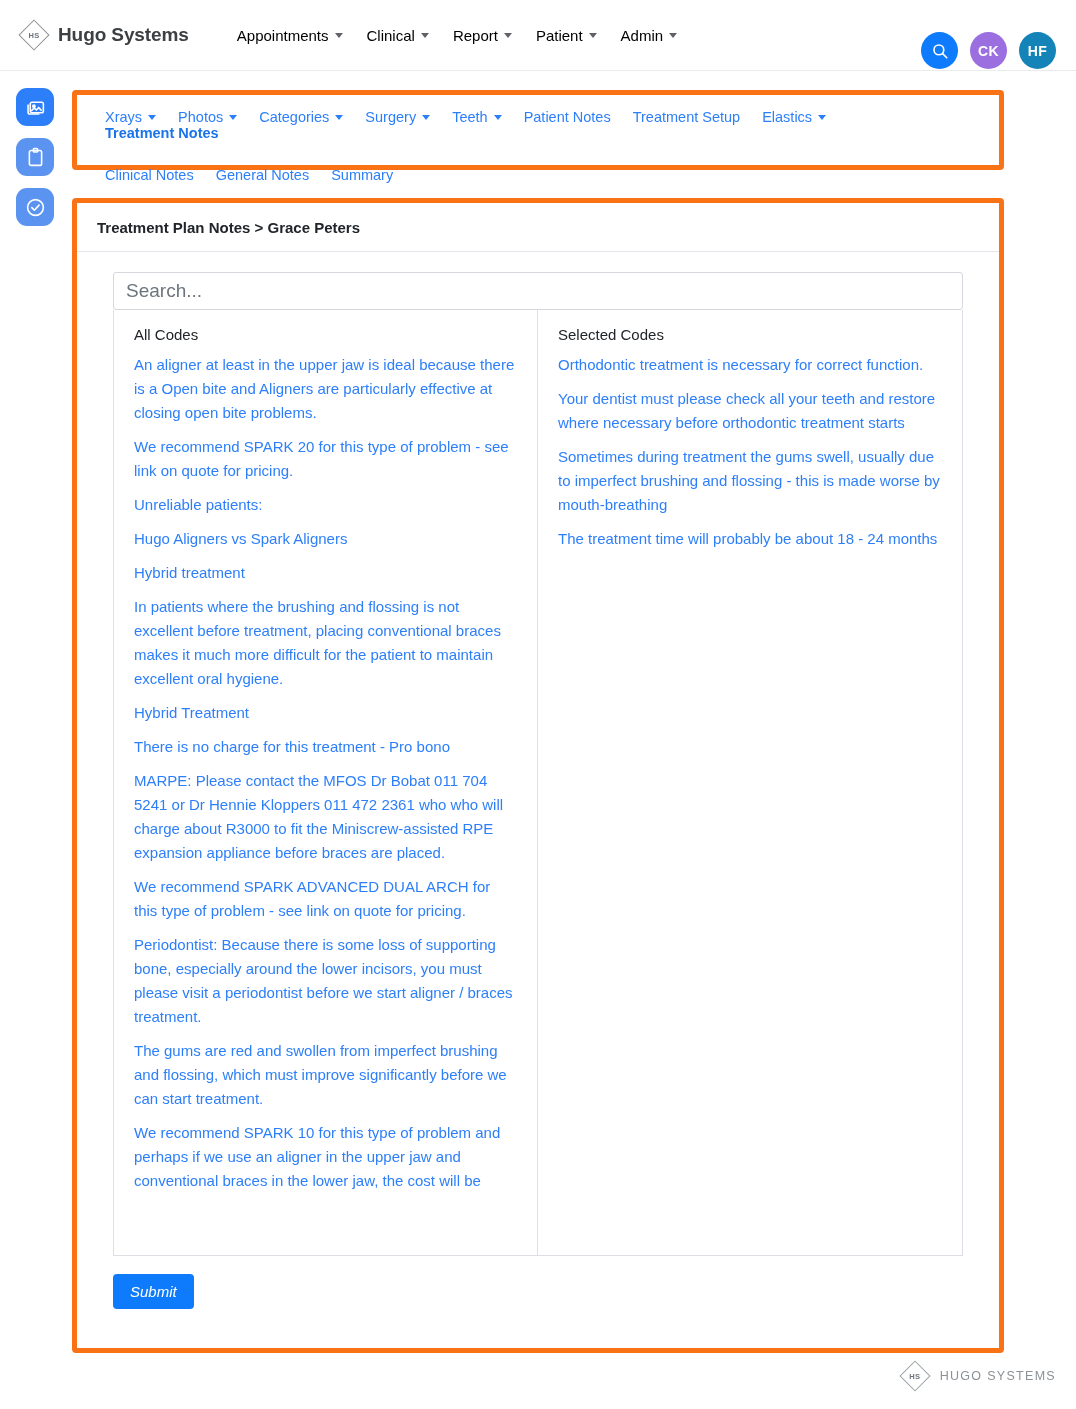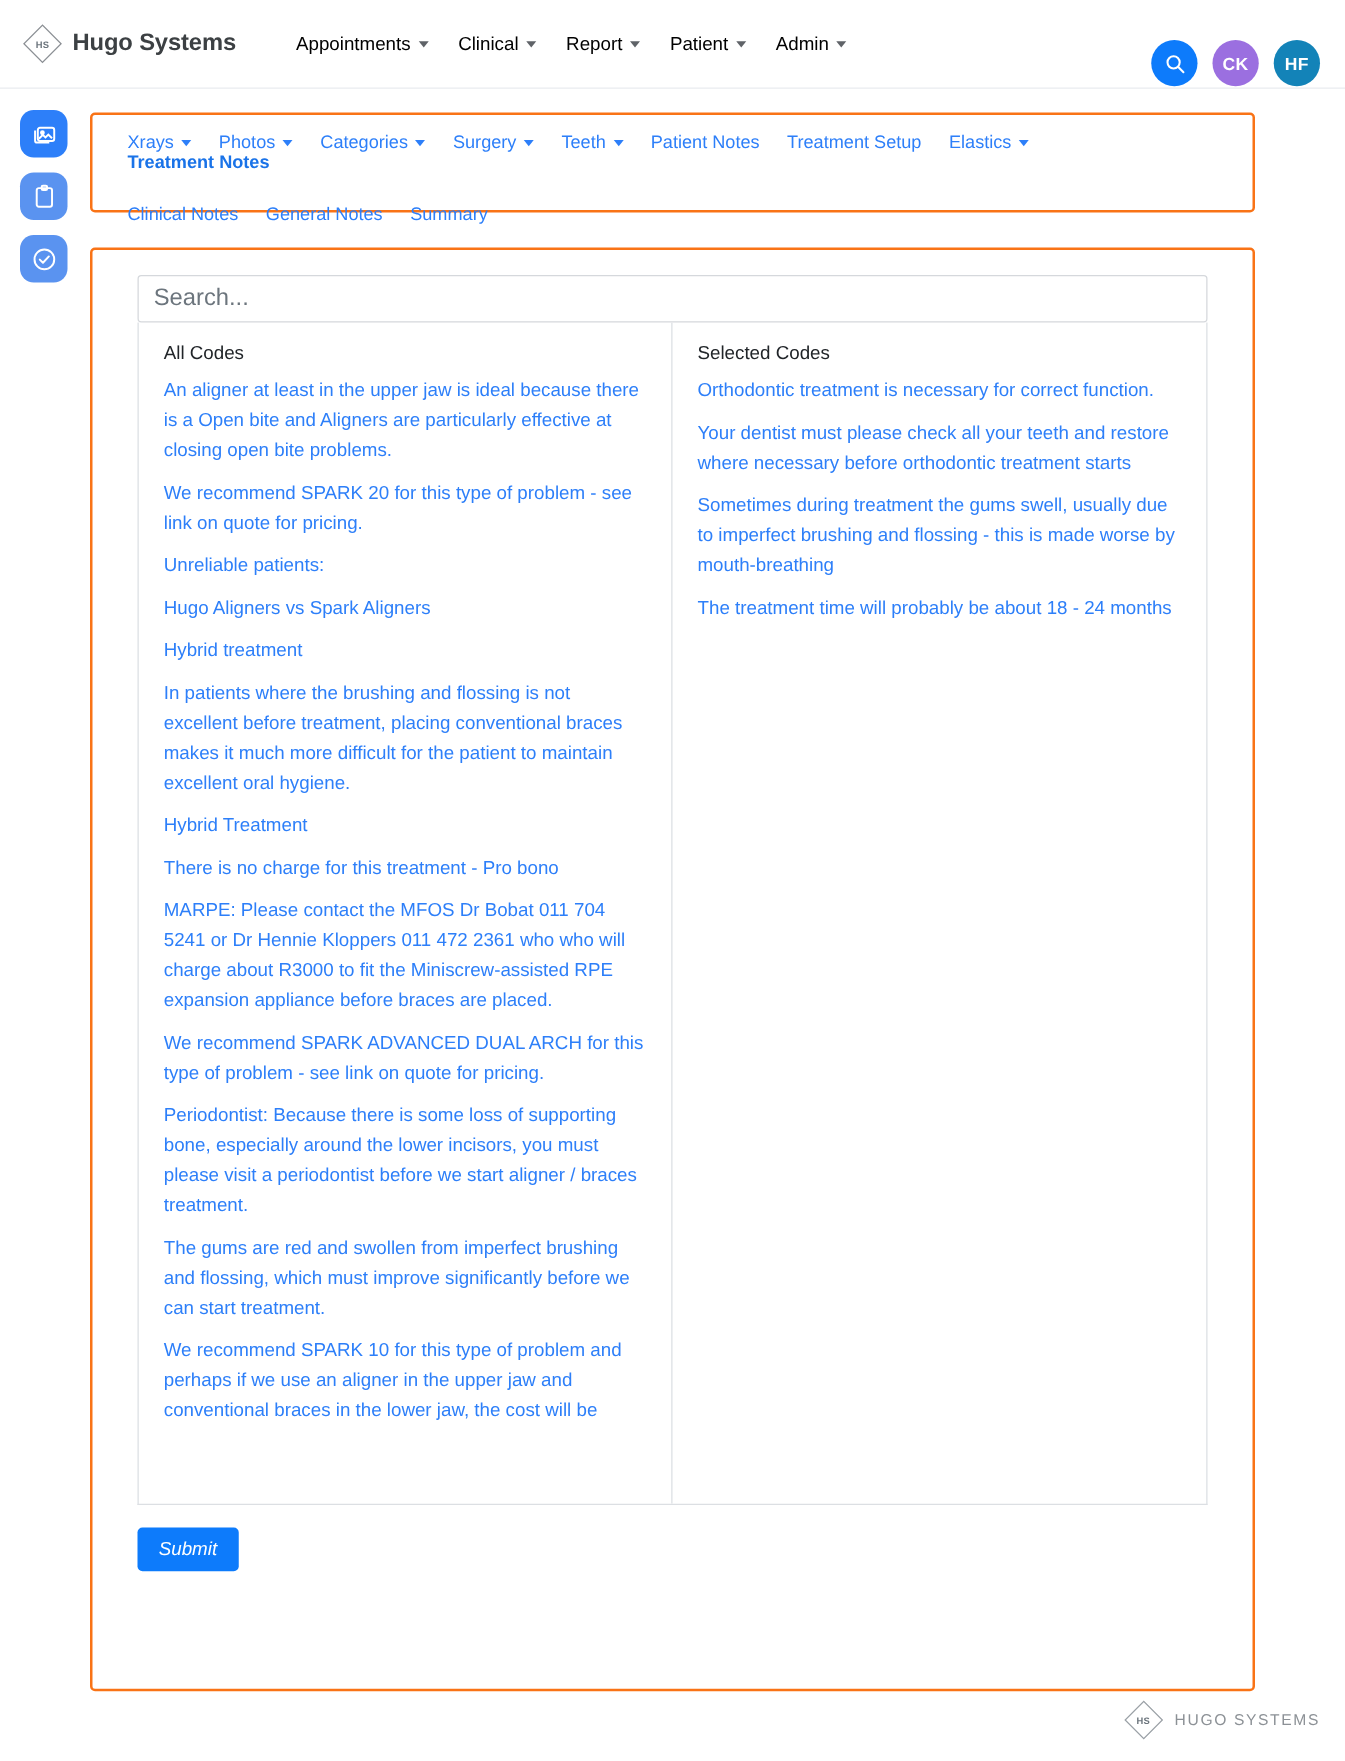--- a/index.html
+++ b/index.html
@@ -70,21 +70,21 @@
   .rail-btn {
     width: 38px; height: 38px; border-radius: 11px;
     display: flex; align-items: center; justify-content: center;
     cursor: pointer;
   }
 
   
   .card {
     position: absolute; left: 72px; width: 932px;
     background: #ffffff;
-    border: 2px solid #f97316;
+    border: 5px solid #f97316;
     border-radius: 4px;
   }
   #tabs-card { top: 90px; height: 80px; }
   .tab-rows { padding: 14px 28px 10px 28px; }
   .tab-row { display: flex; align-items: center; flex-wrap: wrap; }
   .tab-row + .tab-row { margin-top: 26px; }
   .tab {
     font-size: 14.5px; color: #2d7ff9;
     margin-right: 22px; cursor: pointer;
     display: inline-flex; align-items: center; gap: 6px;
@@ -285,20 +285,21 @@
       </span>
       <span class="tab">
         <span>Summary</span>
       </span>
     </div>
   </div>
 </div>
 
 <div class="card" id="notes-card">
 
+  <div class="breadcrumb-bar">Treatment Plan Notes &gt; Grace Peters</div>
 
   <div class="picker-wrap">
     <input class="search-input" type="text" placeholder="Search..." style="">
 
     <div class="codes">
 
       <div class="codes-col left">
         <div class="col-head">All Codes</div>
         <div class="code-list">
           <div class="code-item">An aligner at least in the upper jaw is ideal because there is a Open bite and Aligners are particularly effective at closing open bite problems.</div>

